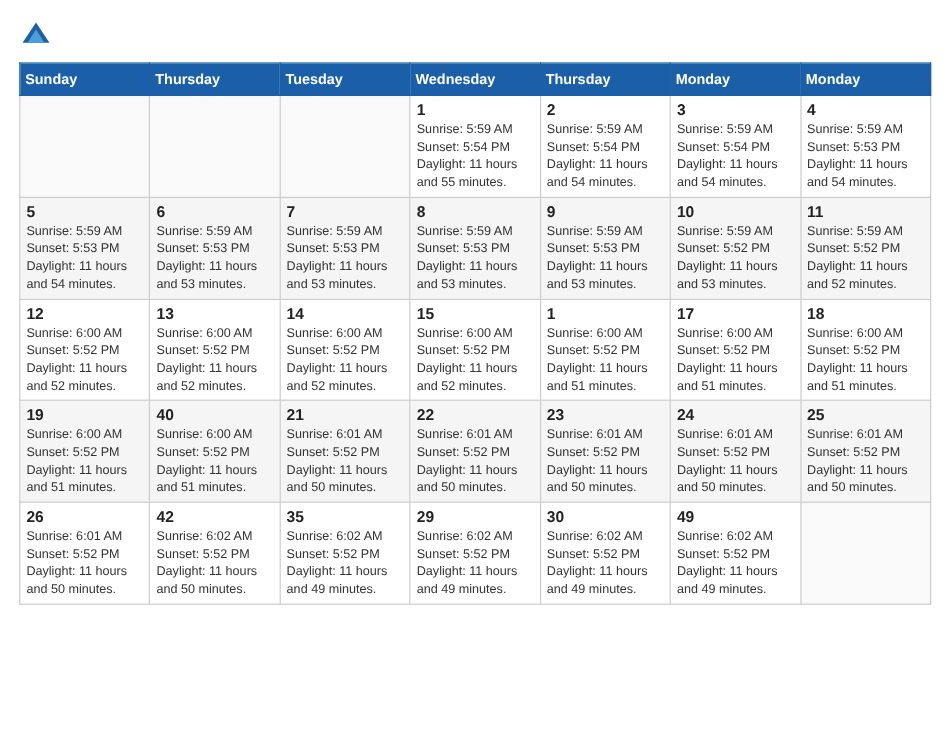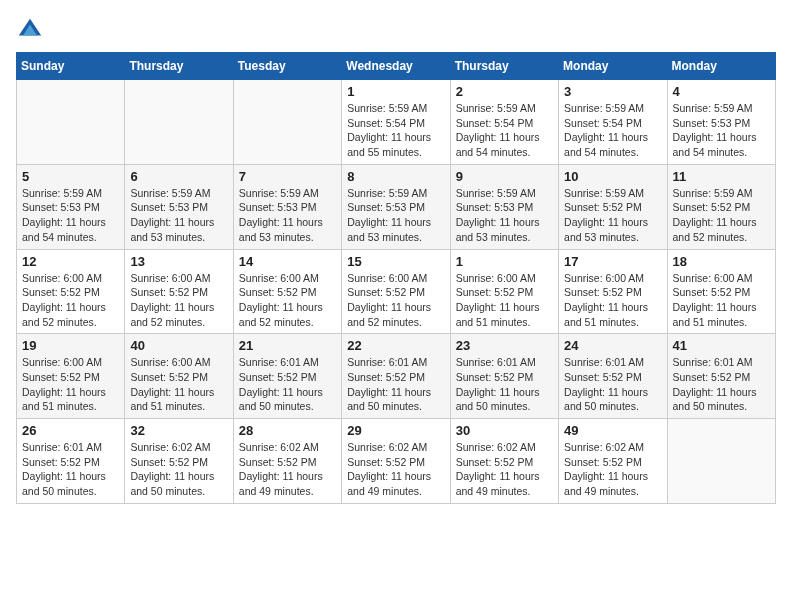--- a/index.html
+++ b/index.html
@@ -302,44 +302,44 @@
 and 50 minutes.</div>
         </td>
         <td>
           <span class="day-num">24</span>
           <div class="day-info" style="white-space: pre-line;">Sunrise: 6:01 AM
 Sunset: 5:52 PM
 Daylight: 11 hours
 and 50 minutes.</div>
         </td>
         <td>
-          <span class="day-num">41</span>
+          <span class="day-num">25</span>
           <div class="day-info" style="white-space: pre-line;">Sunrise: 6:01 AM
 Sunset: 5:52 PM
 Daylight: 11 hours
 and 50 minutes.</div>
         </td>
       </tr>
       <tr class="row-week5">
         <td>
           <span class="day-num">26</span>
           <div class="day-info" style="white-space: pre-line;">Sunrise: 6:01 AM
 Sunset: 5:52 PM
 Daylight: 11 hours
 and 50 minutes.</div>
         </td>
         <td>
-          <span class="day-num">32</span>
-          <div class="day-info" style="white-space: pre-line;">Sunrise: 6:02 AM
-Sunset: 5:52 PM
-Daylight: 11 hours
-and 50 minutes.</div>
-        </td>
-        <td>
-          <span class="day-num">28</span>
+          <span class="day-num">42</span>
+          <div class="day-info" style="white-space: pre-line;">Sunrise: 6:02 AM
+Sunset: 5:52 PM
+Daylight: 11 hours
+and 50 minutes.</div>
+        </td>
+        <td>
+          <span class="day-num">35</span>
           <div class="day-info" style="white-space: pre-line;">Sunrise: 6:02 AM
 Sunset: 5:52 PM
 Daylight: 11 hours
 and 49 minutes.</div>
         </td>
         <td>
           <span class="day-num">29</span>
           <div class="day-info" style="white-space: pre-line;">Sunrise: 6:02 AM
 Sunset: 5:52 PM
 Daylight: 11 hours

